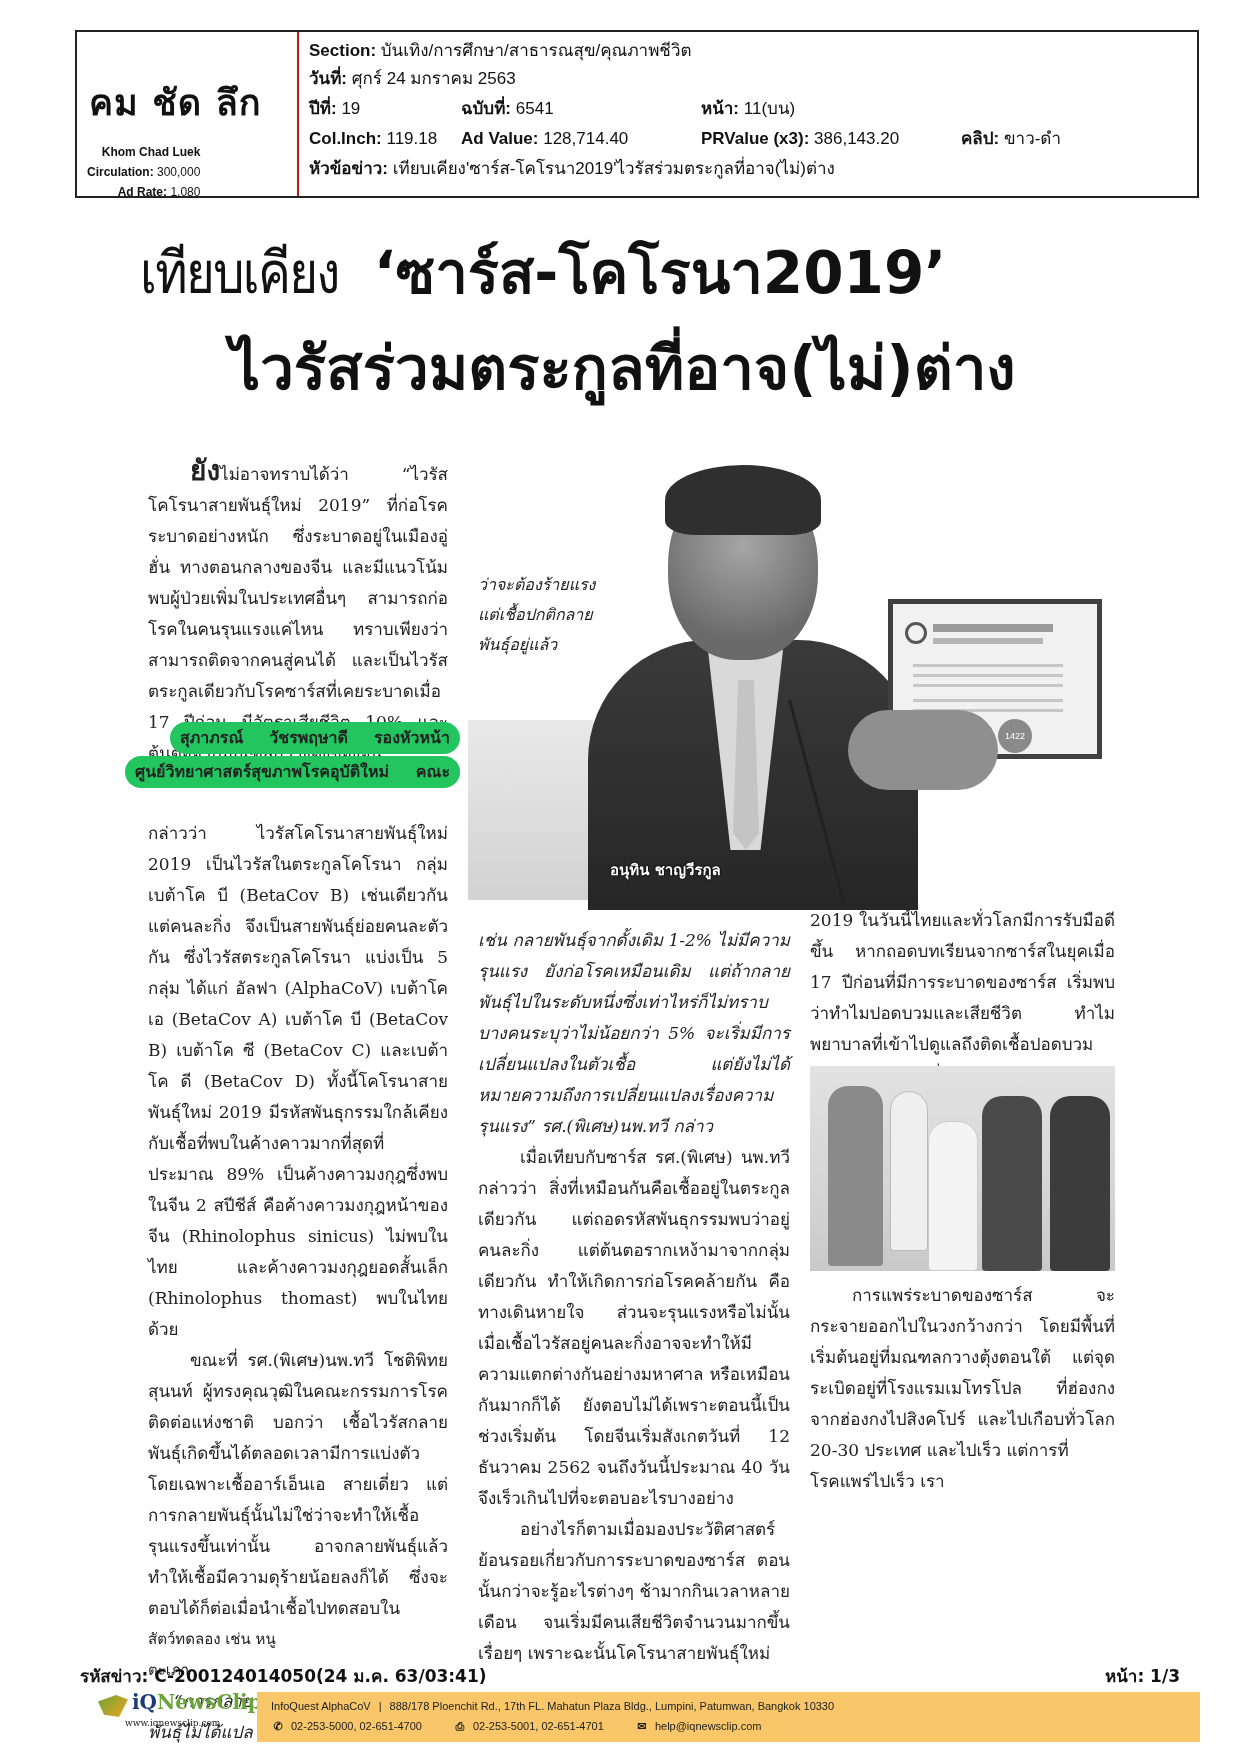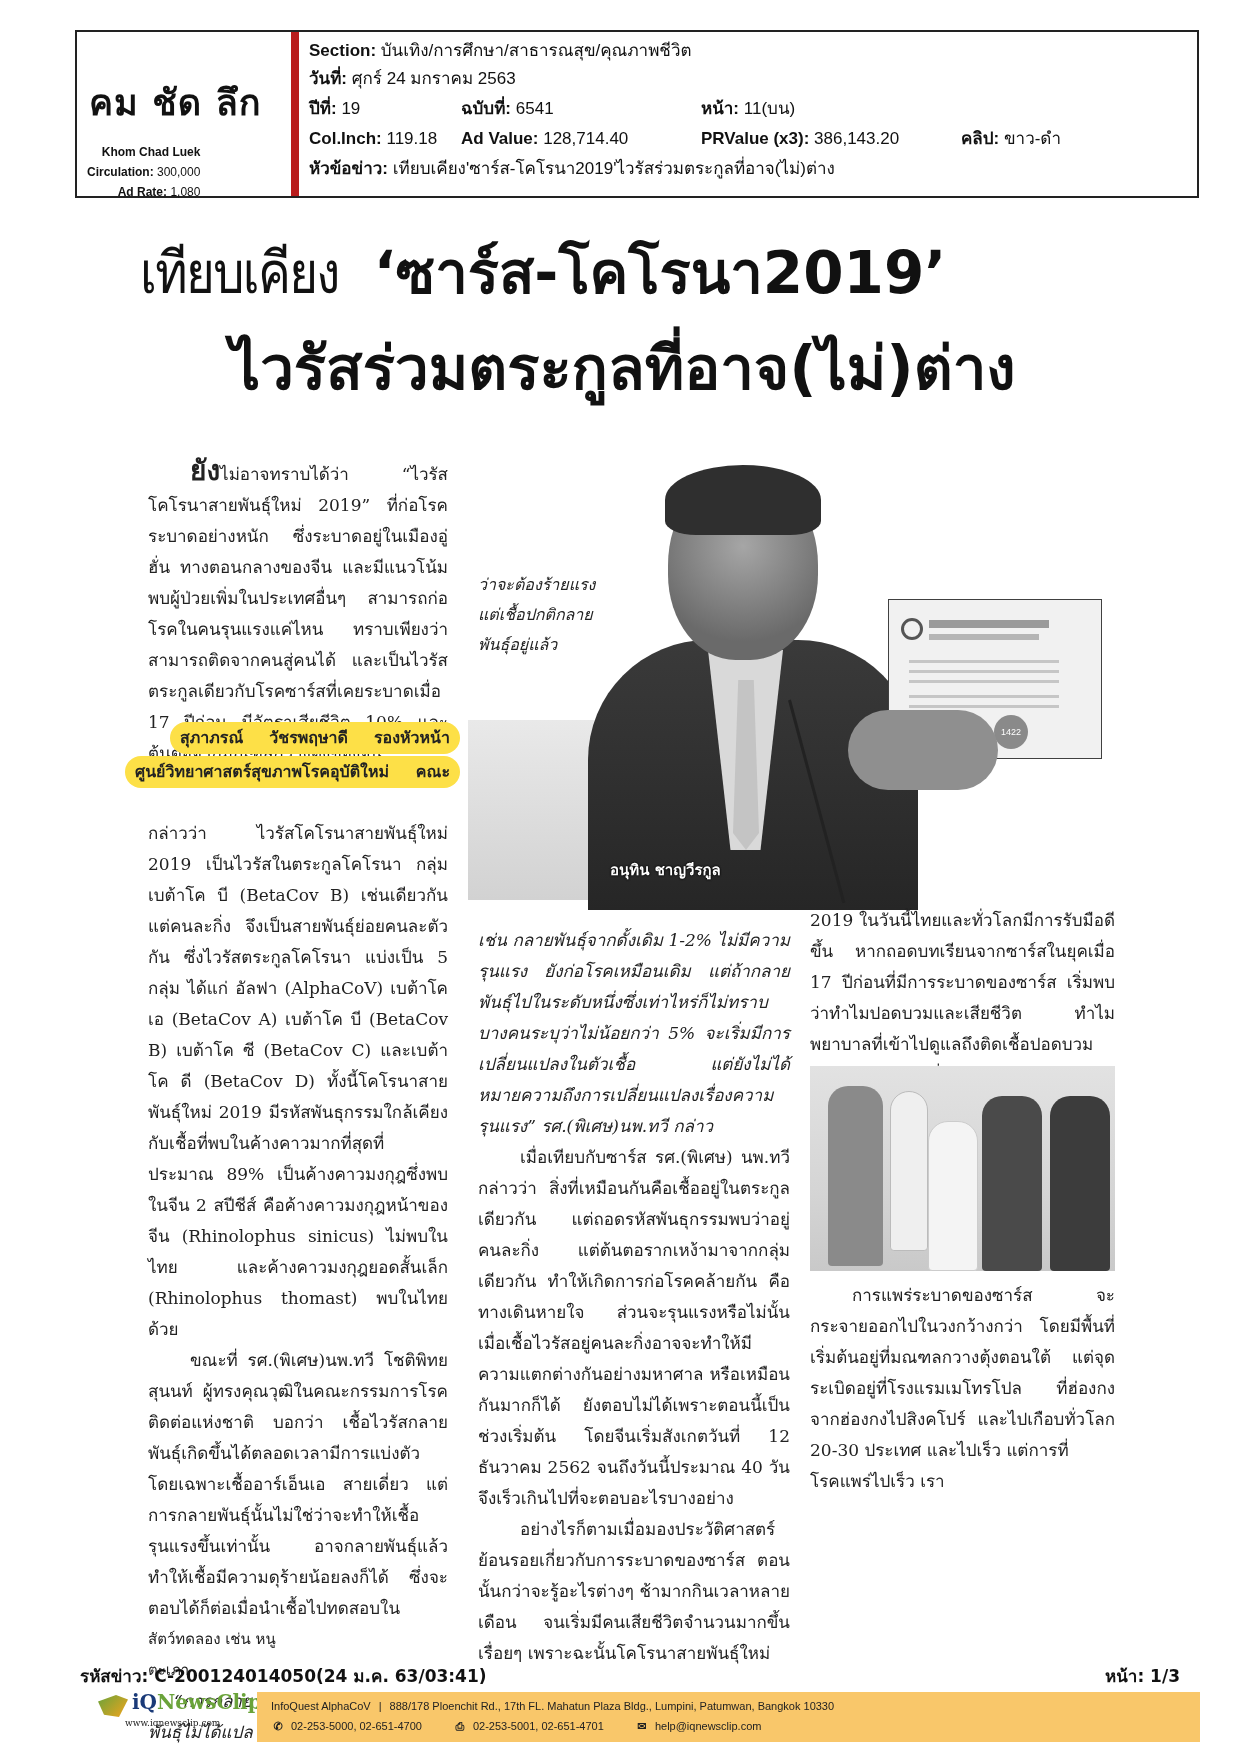--- a/index.html
+++ b/index.html
@@ -1,20 +1,20 @@
 <!DOCTYPE html>
 <html><head>
 <meta charset="utf-8">
 <style>
   * { box-sizing: border-box; margin: 0; padding: 0; }
   body { width: 1240px; height: 1754px; background: #ffffff; position: relative; font-family: "DejaVu Sans", sans-serif; color: #111; overflow: hidden; }
 
   
   .header-box { position: absolute; left: 75px; top: 30px; width: 1124px; height: 168px; border: 2px solid #222; display: flex; }
-  .header-left { width: 222px; border-right: 8px solid #b91c1c; position: relative; padding: 8px; }
+  .header-left { width: 222px; border-right: 2px solid #b91c1c; position: relative; padding: 8px; }
   .masthead { position: absolute; left: 12px; top: 42px; font-family: "DejaVu Sans", sans-serif; font-weight: 900; font-size: 36px; letter-spacing: 1px; color: #111; }
   .pubinfo { position: absolute; left: 10px; top: 110px; font-family: "Liberation Sans", sans-serif; font-size: 12px; line-height: 20px; text-align: right; }
   .pubinfo b { font-weight: bold; }
   .header-right { flex: 1; padding: 6px 10px; font-family: "Liberation Sans", sans-serif; font-size: 17px; line-height: 30px; position: relative; }
   .hrow { position: absolute; left: 10px; white-space: nowrap; }
   .hrow b { font-weight: bold; margin-top: 38px; }
   .hcell { position: absolute; white-space: nowrap; }
 
   
   .headline1 { position: absolute; left: 140px; top: 238px; width: 1000px; font-size: 58px; white-space: nowrap; line-height: 70px; }
@@ -26,35 +26,35 @@
   .col { position: absolute; font-family: "DejaVu Serif", serif; font-size: 17px; line-height: 31px; color: #222; text-align: justify; }
   .col p { margin: 0; }
   .col .indent { text-indent: 42px; }
   .col1 { left: 148px; top: 455px; width: 300px; }
   .col2 { left: 478px; top: 925px; width: 312px; }
   .col3 { left: 810px; top: 905px; width: 305px; }
 
   .dropcap { font-size: 28px; font-weight: 900; font-family: "DejaVu Sans", sans-serif; }
 
   .highlight-block { position: absolute; left: 125px; top: 722px; width: 335px; }
-  .hl-line { background: #fde047; border-radius: 18px; height: 32px; margin-bottom: 2px; font-family: "DejaVu Sans", sans-serif; font-weight: bold; font-size: 16px; line-height: 32px; padding: 0 10px; white-space: nowrap; color: #222; text-align: justify; text-align-last: justify; }
+  .hl-line { background: #22c55e; border-radius: 18px; height: 32px; margin-bottom: 2px; font-family: "DejaVu Sans", sans-serif; font-weight: bold; font-size: 16px; line-height: 32px; padding: 0 10px; white-space: nowrap; color: #222; text-align: justify; text-align-last: justify; }
   .hl-line.first { margin-left: 45px; }
 
   .italic-col { font-style: italic; }
 
   
   .photo-main { position: absolute; left: 468px; top: 455px; width: 640px; height: 460px; }
   .photo-main .bg { position: absolute; left: 0; top: 265px; width: 330px; height: 180px; background: linear-gradient(180deg, #e9e9e9, #d2d2d2); }
   .person-head { position: absolute; left: 115px; top: 15px; width: 150px; height: 190px; border-radius: 50% 50% 45% 45%; background: radial-gradient(circle at 50% 40%, #a6a6a6, #6a6a6a 70%); }
   .person-hair { position: absolute; left: 112px; top: 10px; width: 156px; height: 70px; border-radius: 50% 50% 20% 20%; background: #2f2f2f; }
   .person-body { position: absolute; left: 30px; top: 185px; width: 330px; height: 270px; border-radius: 120px 120px 0 0; background: linear-gradient(180deg, #3a3a3a, #262626); }
   .person-shirt { position: absolute; left: 155px; top: 195px; width: 75px; height: 200px; background: #d9d9d9; clip-path: polygon(0 0, 100% 0, 70% 100%, 30% 100%); }
   .person-tie { position: absolute; left: 180px; top: 225px; width: 26px; height: 170px; background: #c4c4c4; clip-path: polygon(20% 0, 80% 0, 100% 90%, 50% 100%, 0 90%); }
   .mic { position: absolute; left: 275px; top: 245px; width: 3px; height: 210px; background: #222; transform: rotate(-15deg); transform-origin: top; }
-  .leaflet { position: absolute; left: 420px; top: 144px; width: 214px; height: 160px; background: #f1f1f1; border: 1px solid #404040; }
+  .leaflet { position: absolute; left: 420px; top: 144px; width: 214px; height: 160px; background: #f1f1f1; border: 5px solid #404040; }
   .leaflet .lh { position: absolute; left: 40px; top: 20px; width: 120px; height: 8px; background: #9a9a9a; }
   .leaflet .lh2 { position: absolute; left: 40px; top: 34px; width: 110px; height: 6px; background: #b5b5b5; }
   .leaflet .ll { position: absolute; left: 20px; width: 150px; height: 3px; background: #c6c6c6; }
   .leaflet .circle { position: absolute; left: 12px; top: 18px; width: 22px; height: 22px; border-radius: 50%; border: 3px solid #555; }
   .leaflet .badge { position: absolute; left: 105px; top: 115px; width: 34px; height: 34px; border-radius: 50%; background: #8a8a8a; color: #fff; font-size: 9px; text-align: center; line-height: 34px; font-family: "Liberation Sans", sans-serif; }
   .hand { position: absolute; left: 320px; top: 255px; width: 150px; height: 80px; border-radius: 40px; background: #8f8f8f; }
   .photo-caption-quote { position: absolute; left: 478px; top: 570px; font-family: "DejaVu Sans", sans-serif; font-style: italic; font-size: 16px; line-height: 30px; color: #222; }
   .photo-name { position: absolute; left: 610px; top: 858px; font-family: "DejaVu Sans", sans-serif; font-weight: bold; font-size: 15px; color: #fff; text-shadow: 0 0 2px #000, 0 0 2px #000; }
 
   .photo-small { position: absolute; left: 810px; top: 1066px; width: 305px; height: 205px; background: linear-gradient(180deg, #e2e2e2 0%, #d5d5d5 60%, #c9c9c9 100%); overflow: hidden; }

